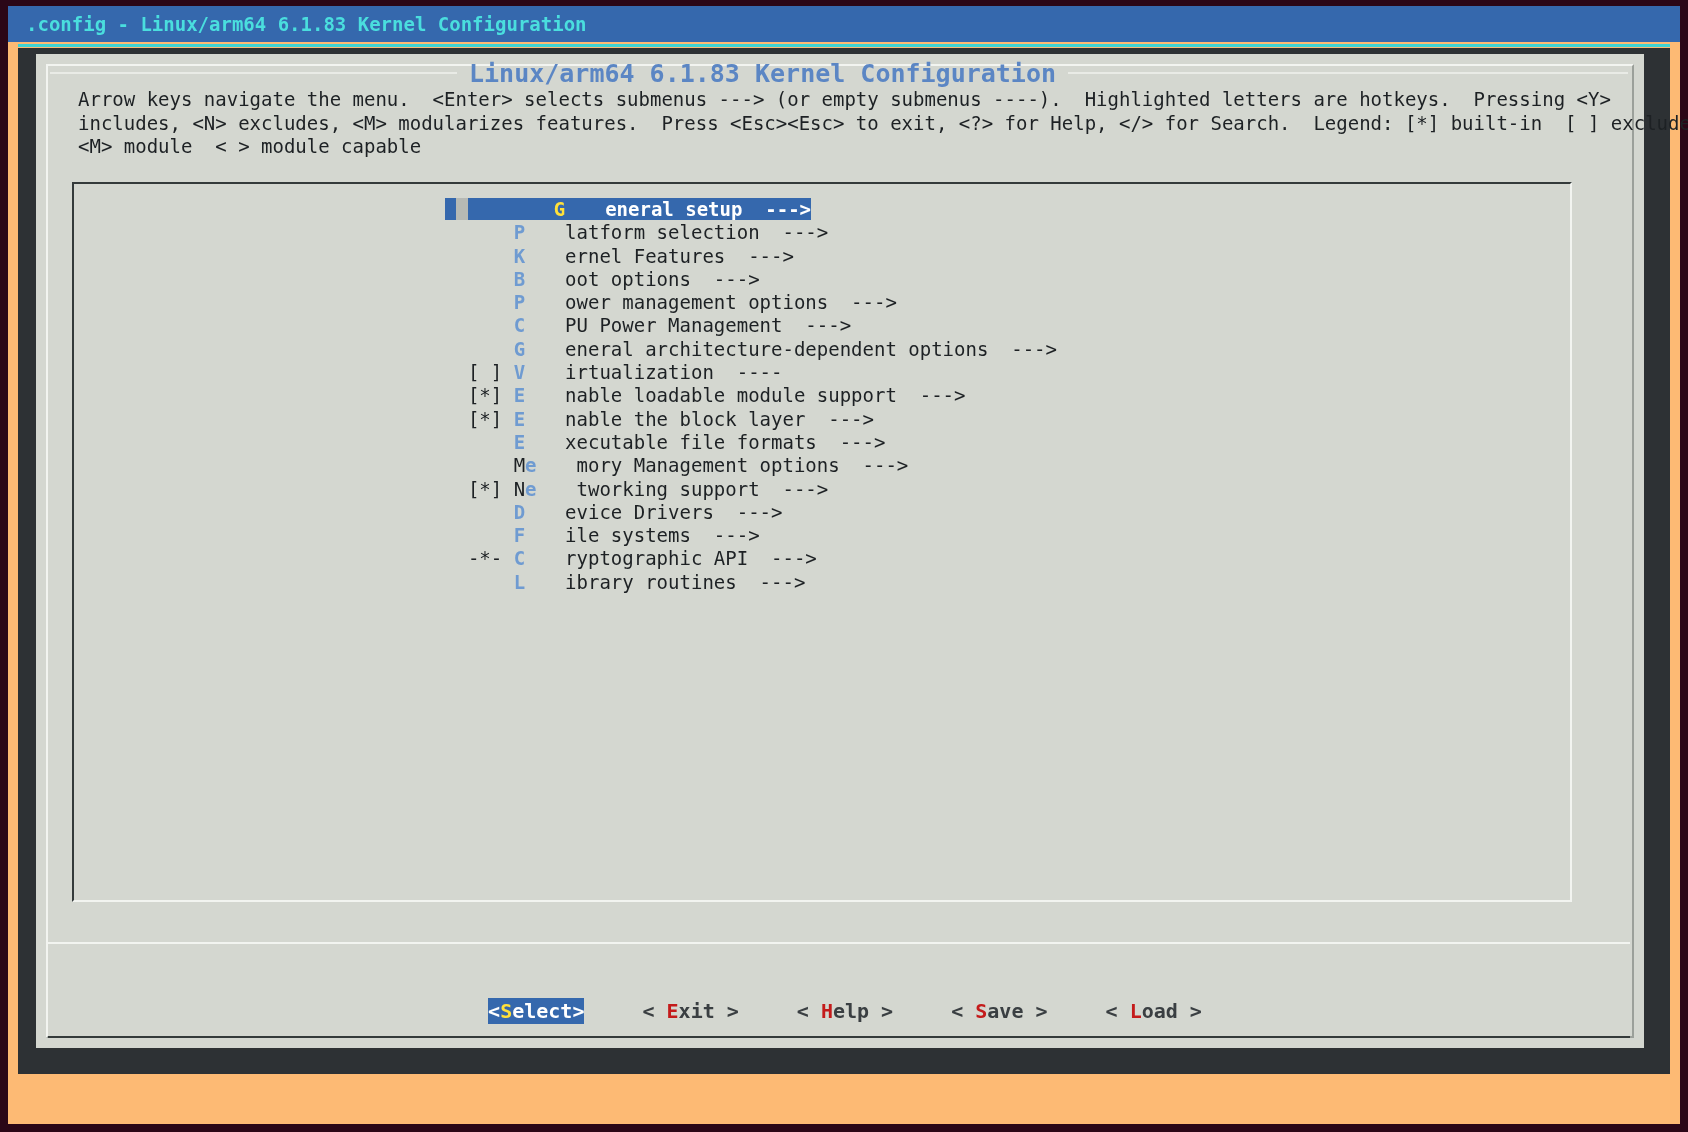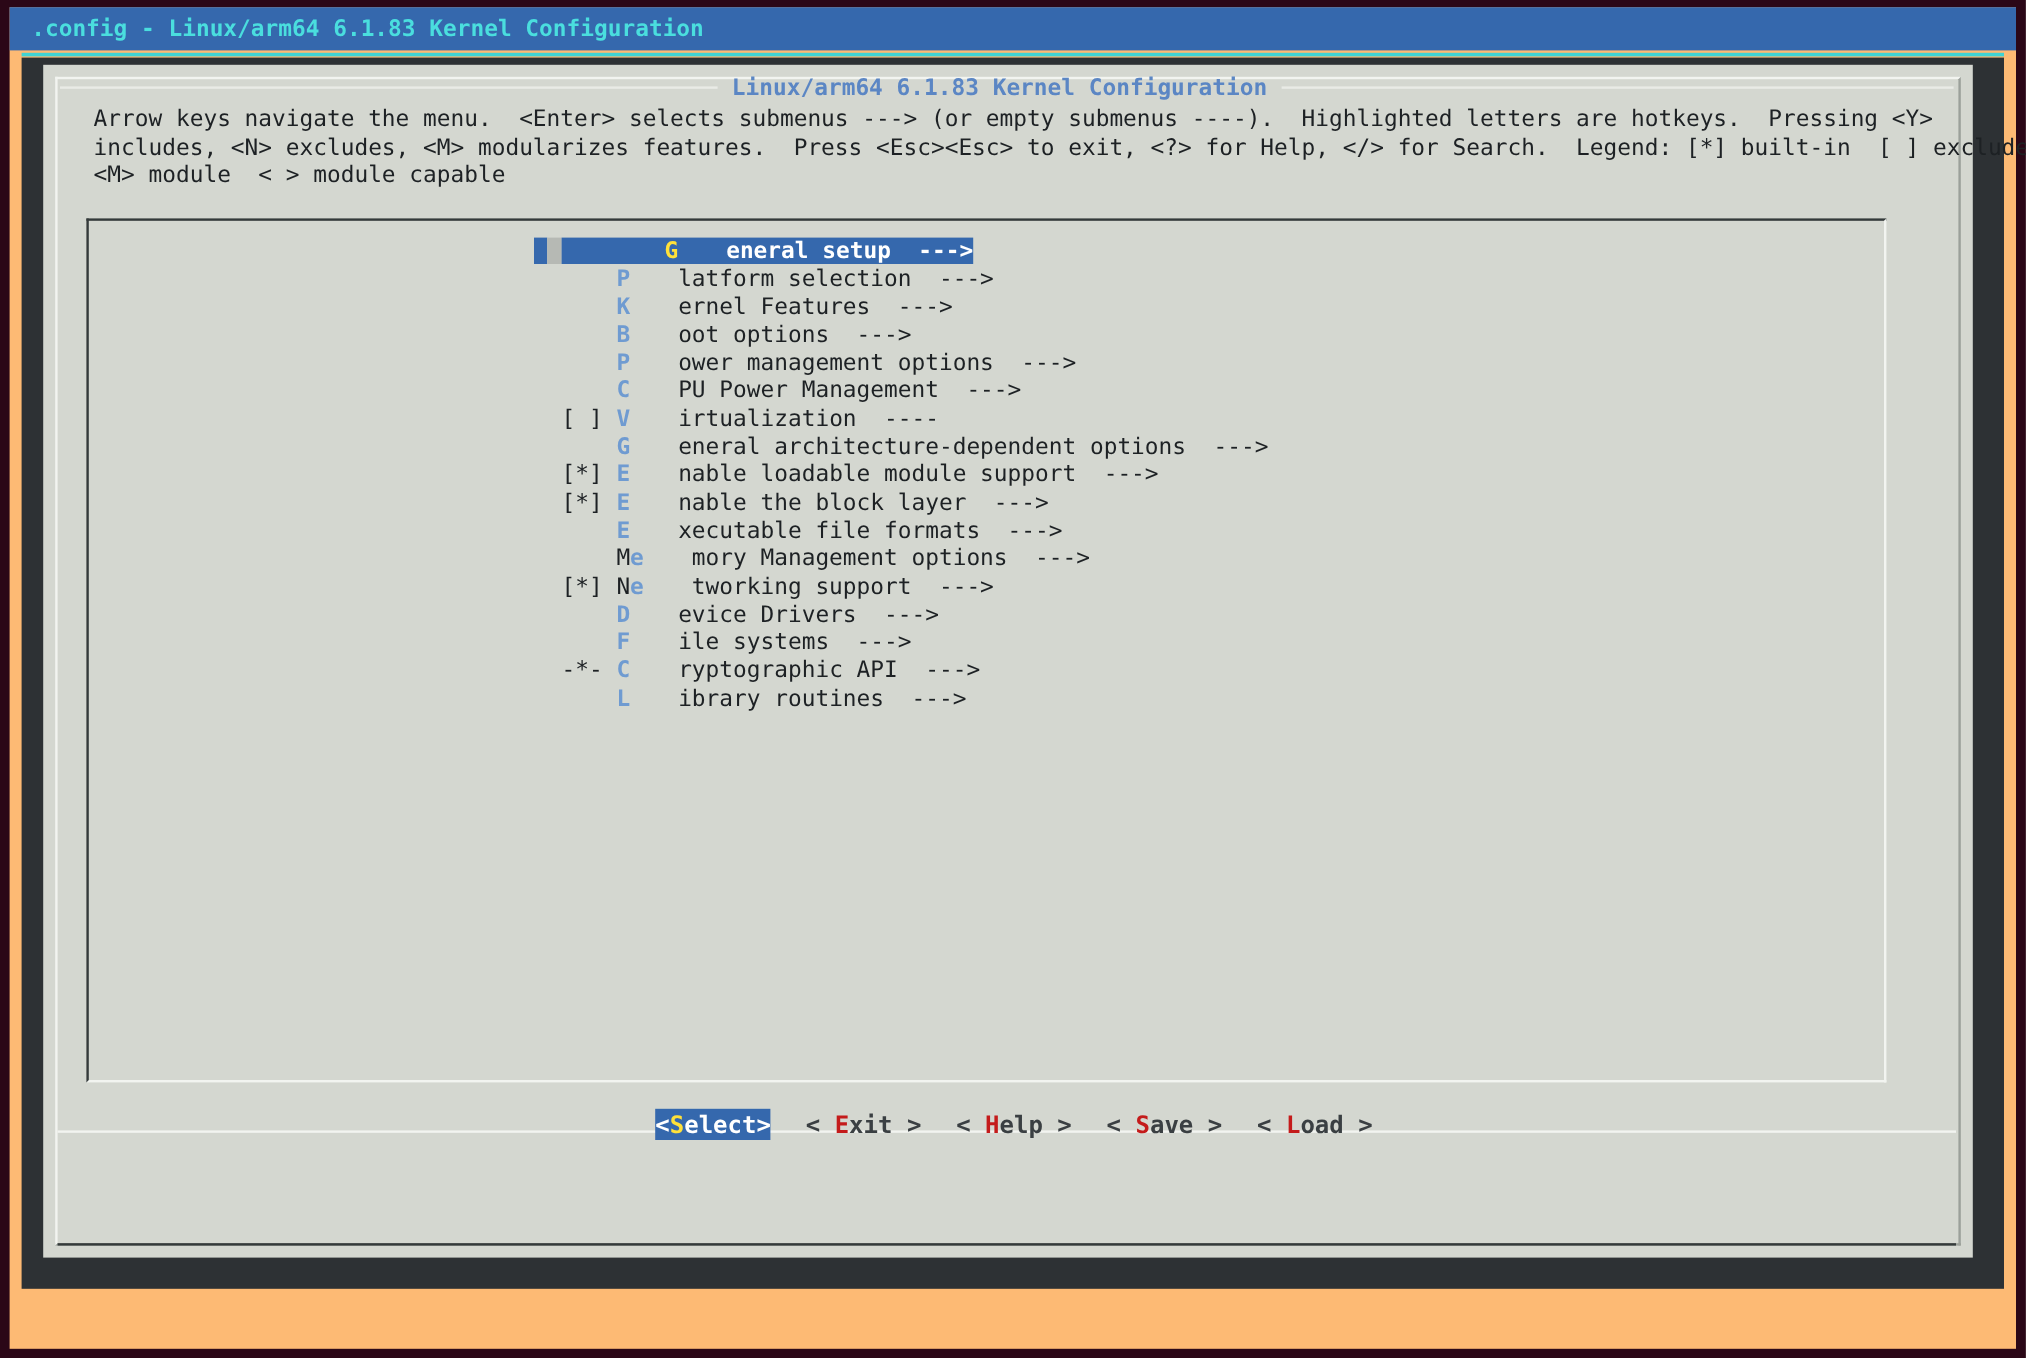--- a/index.html
+++ b/index.html
@@ -83,21 +83,21 @@
     align-items: center;
   }
   #title-rule-left {
     flex: 1 1 auto;
     height: 2px;
     background: #e9ebe6;
     margin-right: 12px;
   }
   #dialog-title {
     color: #5b86c4;
-    font-size: 19px;
+    font-size: 25px;
     font-weight: bold;
     white-space: nowrap;
   }
   #title-rule-right {
     flex: 0 0 560px;
     height: 2px;
     background: #e9ebe6;
     margin-left: 12px;
   }
 
@@ -180,27 +180,27 @@
     position: absolute;
     left: 12px;
     top: 888px;
     width: 1582px;
     height: 2px;
     background: #f2f4f0;
   }
   #button-bar {
     position: absolute;
     left: 0;
-    top: 858px;
+    top: 932px;
     width: 1608px;
     height: 50px;
     display: flex;
     align-items: center;
     justify-content: center;
-    gap: 29px;
+    gap: 58px;
     font-size: 20px;
     font-weight: bold;
     padding-left: 10px;
     box-sizing: border-box;
   }
   .btn {
     white-space: pre;
     color: #3a3f42;
     letter-spacing: 0px;
   }
@@ -246,22 +246,22 @@
 &lt;M&gt; module  &lt; &gt; module capable</div>
 
       <div id="menu-box">
         <div id="menu-list">
             <div class="menu-row selected"><span class="sel-bar"> </span><span class="sel-gap"> </span><span class="hl"><span class="rest">    </span><span class="hot">G</span><span class="rest">eneral setup  ---&gt;</span></span></div>
             <div class="menu-row"><span>  </span><span class="prefix">    </span><span class="hot">P</span><span class="rest">latform selection  ---&gt;</span></div>
             <div class="menu-row"><span>  </span><span class="prefix">    </span><span class="hot">K</span><span class="rest">ernel Features  ---&gt;</span></div>
             <div class="menu-row"><span>  </span><span class="prefix">    </span><span class="hot">B</span><span class="rest">oot options  ---&gt;</span></div>
             <div class="menu-row"><span>  </span><span class="prefix">    </span><span class="hot">P</span><span class="rest">ower management options  ---&gt;</span></div>
             <div class="menu-row"><span>  </span><span class="prefix">    </span><span class="hot">C</span><span class="rest">PU Power Management  ---&gt;</span></div>
+            <div class="menu-row"><span>  </span><span class="prefix">    </span><span class="hot">G</span><span class="rest">eneral architecture-dependent options  ---&gt;</span></div>
             <div class="menu-row"><span>  </span><span class="prefix">[ ] </span><span class="hot">V</span><span class="rest">irtualization  ----</span></div>
-            <div class="menu-row"><span>  </span><span class="prefix">    </span><span class="hot">G</span><span class="rest">eneral architecture-dependent options  ---&gt;</span></div>
             <div class="menu-row"><span>  </span><span class="prefix">[*] </span><span class="hot">E</span><span class="rest">nable loadable module support  ---&gt;</span></div>
             <div class="menu-row"><span>  </span><span class="prefix">[*] </span><span class="hot">E</span><span class="rest">nable the block layer  ---&gt;</span></div>
             <div class="menu-row"><span>  </span><span class="prefix">    </span><span class="hot">E</span><span class="rest">xecutable file formats  ---&gt;</span></div>
             <div class="menu-row"><span>  </span><span class="prefix">    M</span><span class="hot">e</span><span class="rest">mory Management options  ---&gt;</span></div>
             <div class="menu-row"><span>  </span><span class="prefix">[*] N</span><span class="hot">e</span><span class="rest">tworking support  ---&gt;</span></div>
             <div class="menu-row"><span>  </span><span class="prefix">    </span><span class="hot">D</span><span class="rest">evice Drivers  ---&gt;</span></div>
             <div class="menu-row"><span>  </span><span class="prefix">    </span><span class="hot">F</span><span class="rest">ile systems  ---&gt;</span></div>
             <div class="menu-row"><span>  </span><span class="prefix">-*- </span><span class="hot">C</span><span class="rest">ryptographic API  ---&gt;</span></div>
             <div class="menu-row"><span>  </span><span class="prefix">    </span><span class="hot">L</span><span class="rest">ibrary routines  ---&gt;</span></div>
           </div>

